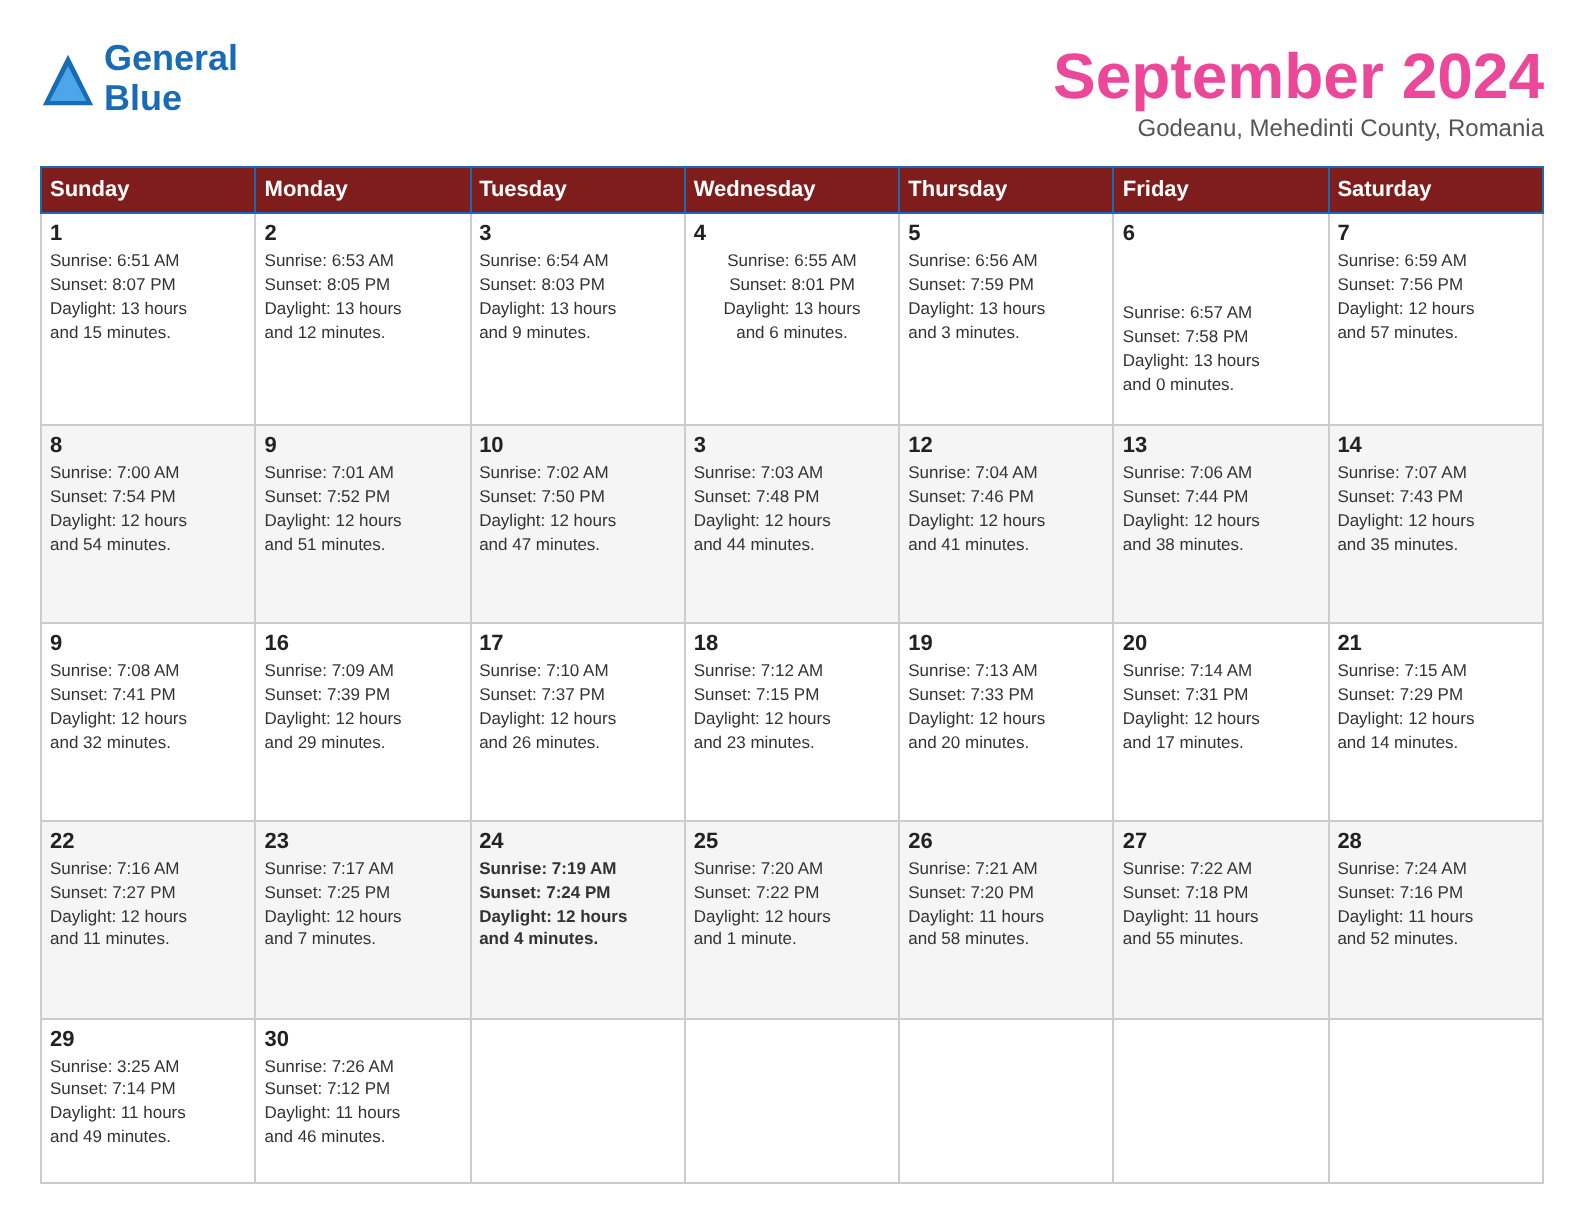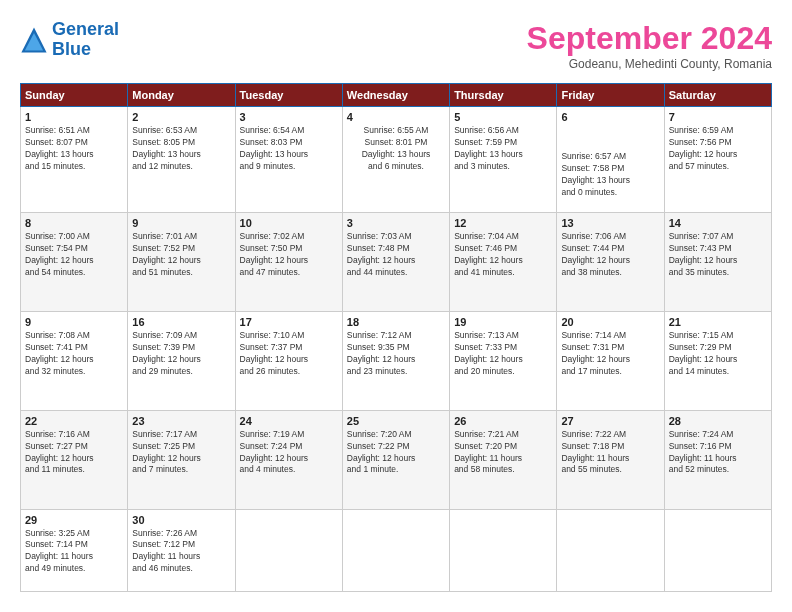--- a/index.html
+++ b/index.html
@@ -253,21 +253,21 @@
           <td>
             <span class="day-num">17</span>
             <div class="day-info" style="white-space: pre-line;">Sunrise: 7:10 AM
 Sunset: 7:37 PM
 Daylight: 12 hours
 and 26 minutes.</div>
           </td>
           <td>
             <span class="day-num">18</span>
             <div class="day-info" style="white-space: pre-line;">Sunrise: 7:12 AM
-Sunset: 9:35 PM
+Sunset: 7:15 PM
 Daylight: 12 hours
 and 23 minutes.</div>
           </td>
           <td>
             <span class="day-num">19</span>
             <div class="day-info" style="white-space: pre-line;">Sunrise: 7:13 AM
 Sunset: 7:33 PM
 Daylight: 12 hours
 and 20 minutes.</div>
           </td>
@@ -296,21 +296,21 @@
           </td>
           <td>
             <span class="day-num">23</span>
             <div class="day-info" style="white-space: pre-line;">Sunrise: 7:17 AM
 Sunset: 7:25 PM
 Daylight: 12 hours
 and 7 minutes.</div>
           </td>
           <td>
             <span class="day-num">24</span>
-            <div class="day-info" style="white-space: pre-line;">Sunrise: 7:19 AM
+            <div class="day-info" style="white-space: pre-line; font-weight: bold;">Sunrise: 7:19 AM
 Sunset: 7:24 PM
 Daylight: 12 hours
 and 4 minutes.</div>
           </td>
           <td>
             <span class="day-num">25</span>
             <div class="day-info" style="white-space: pre-line;">Sunrise: 7:20 AM
 Sunset: 7:22 PM
 Daylight: 12 hours
 and 1 minute.</div>

